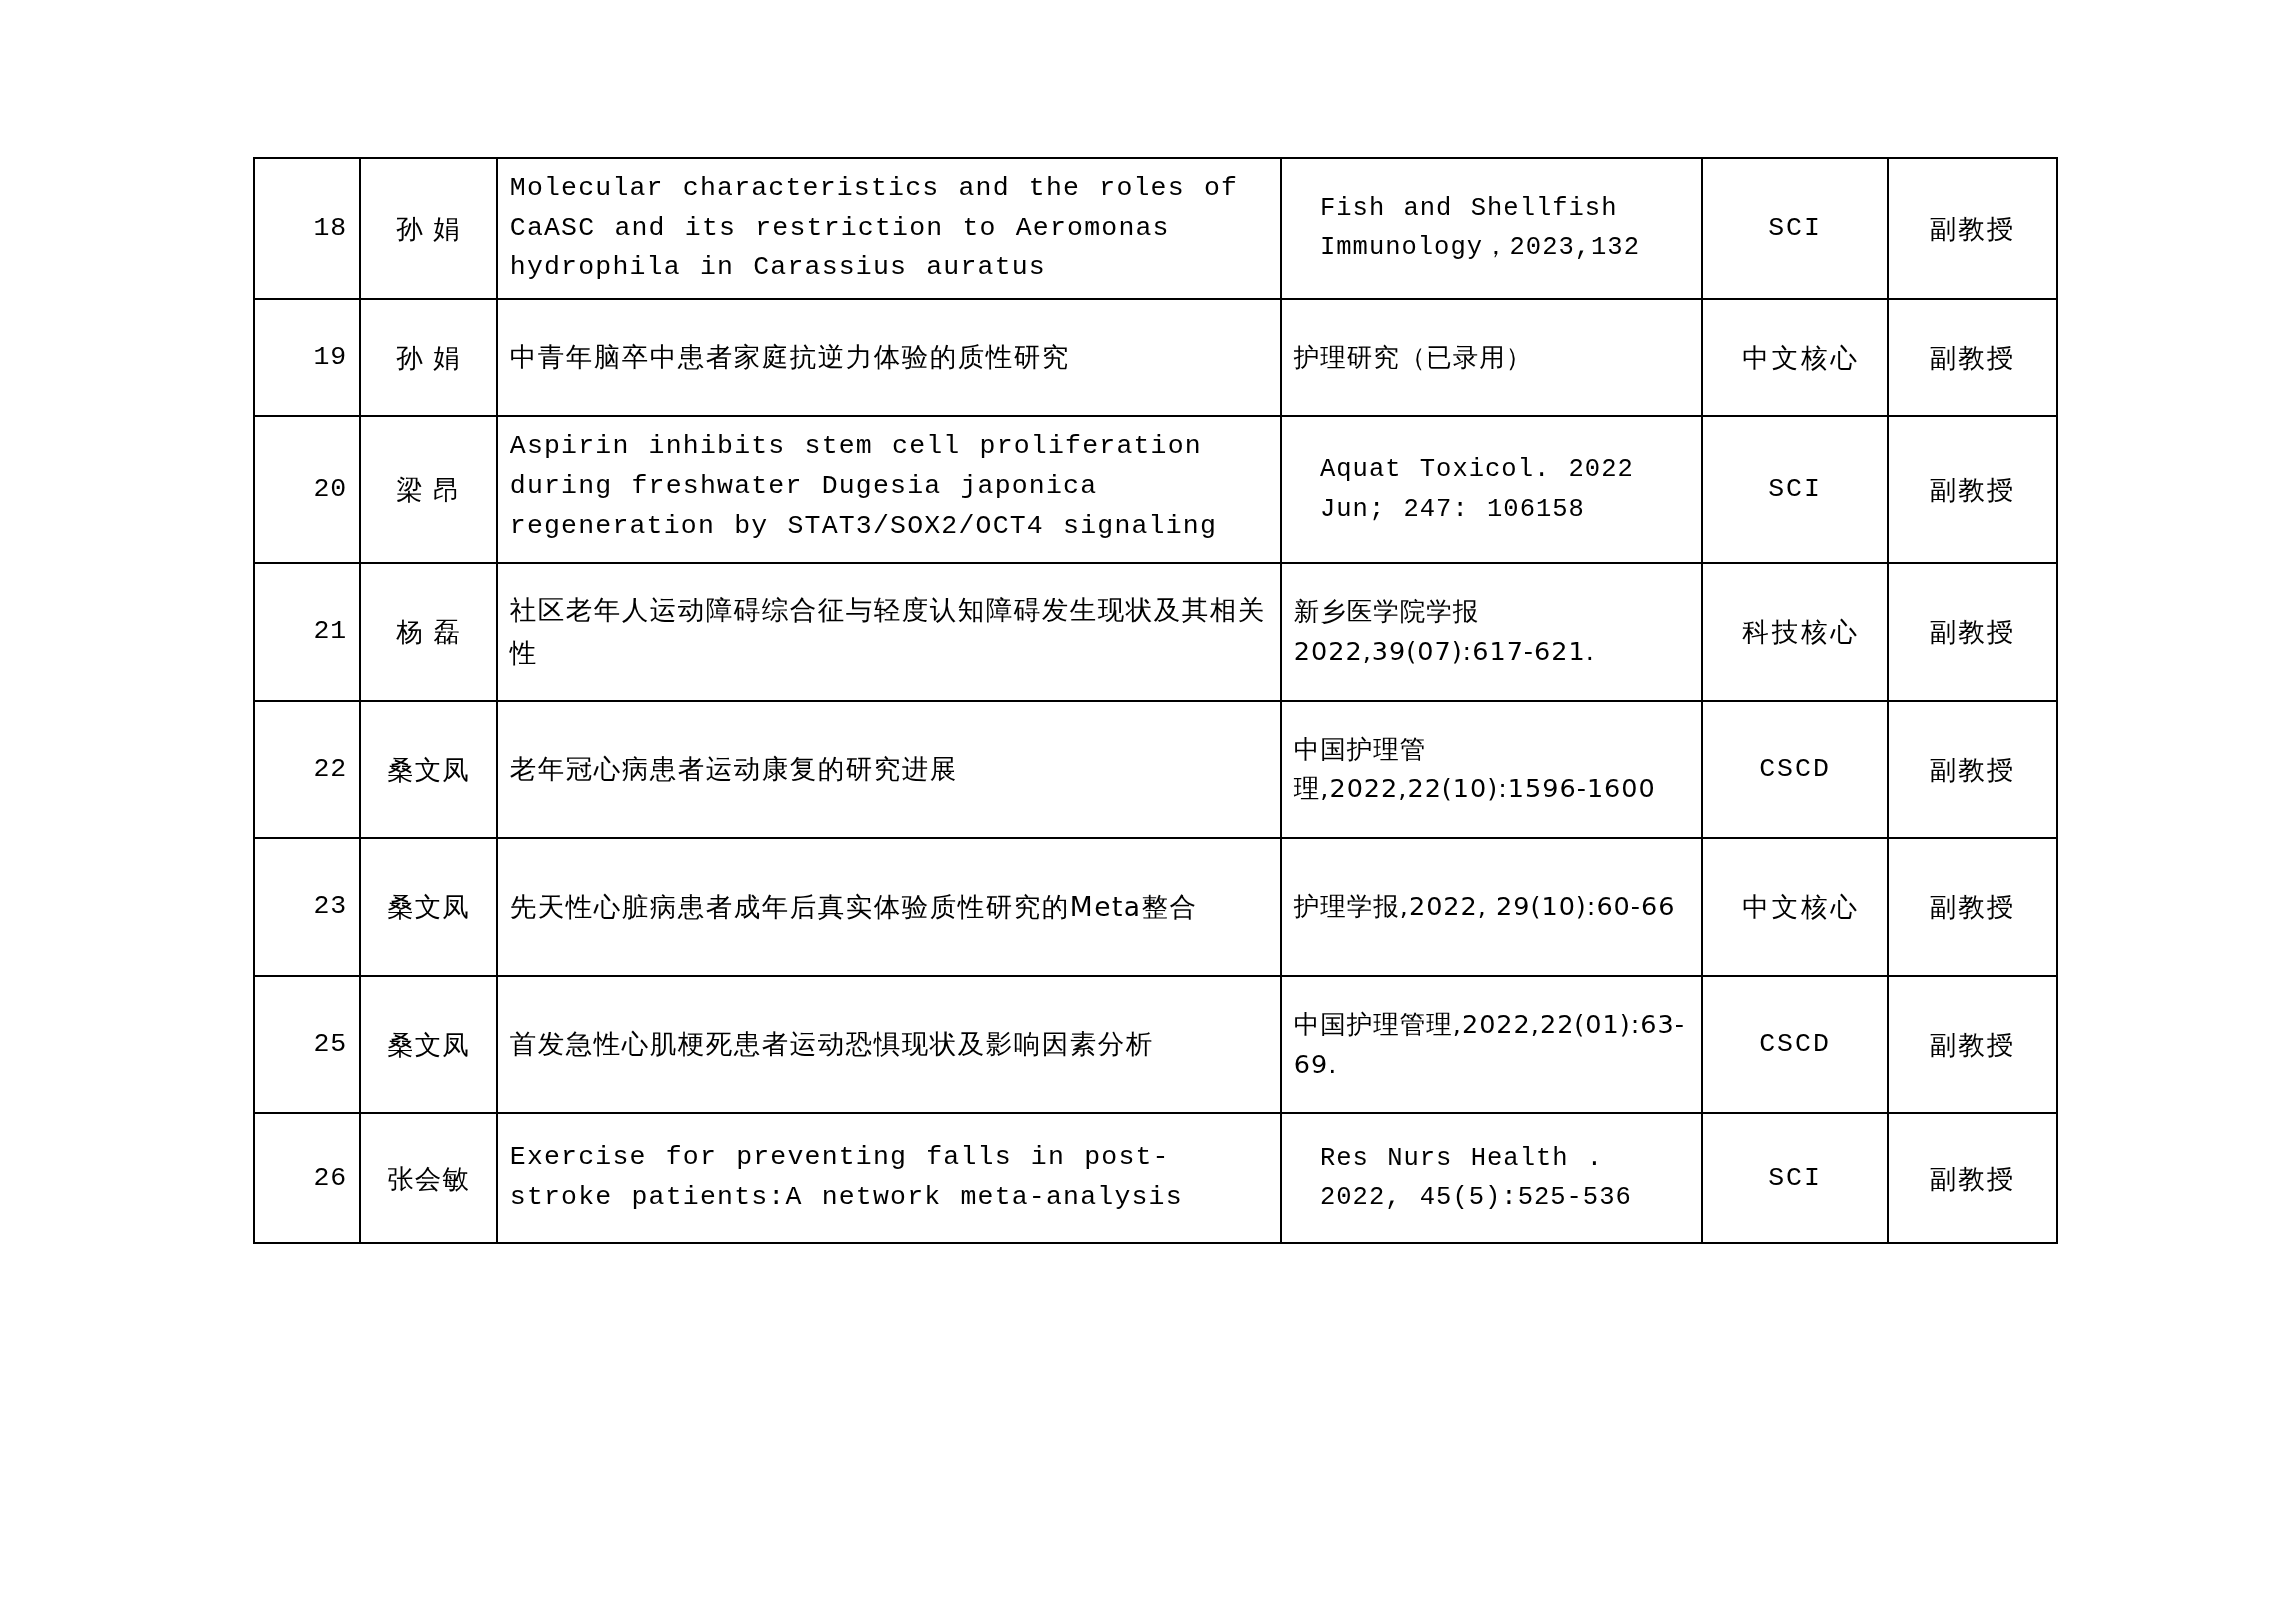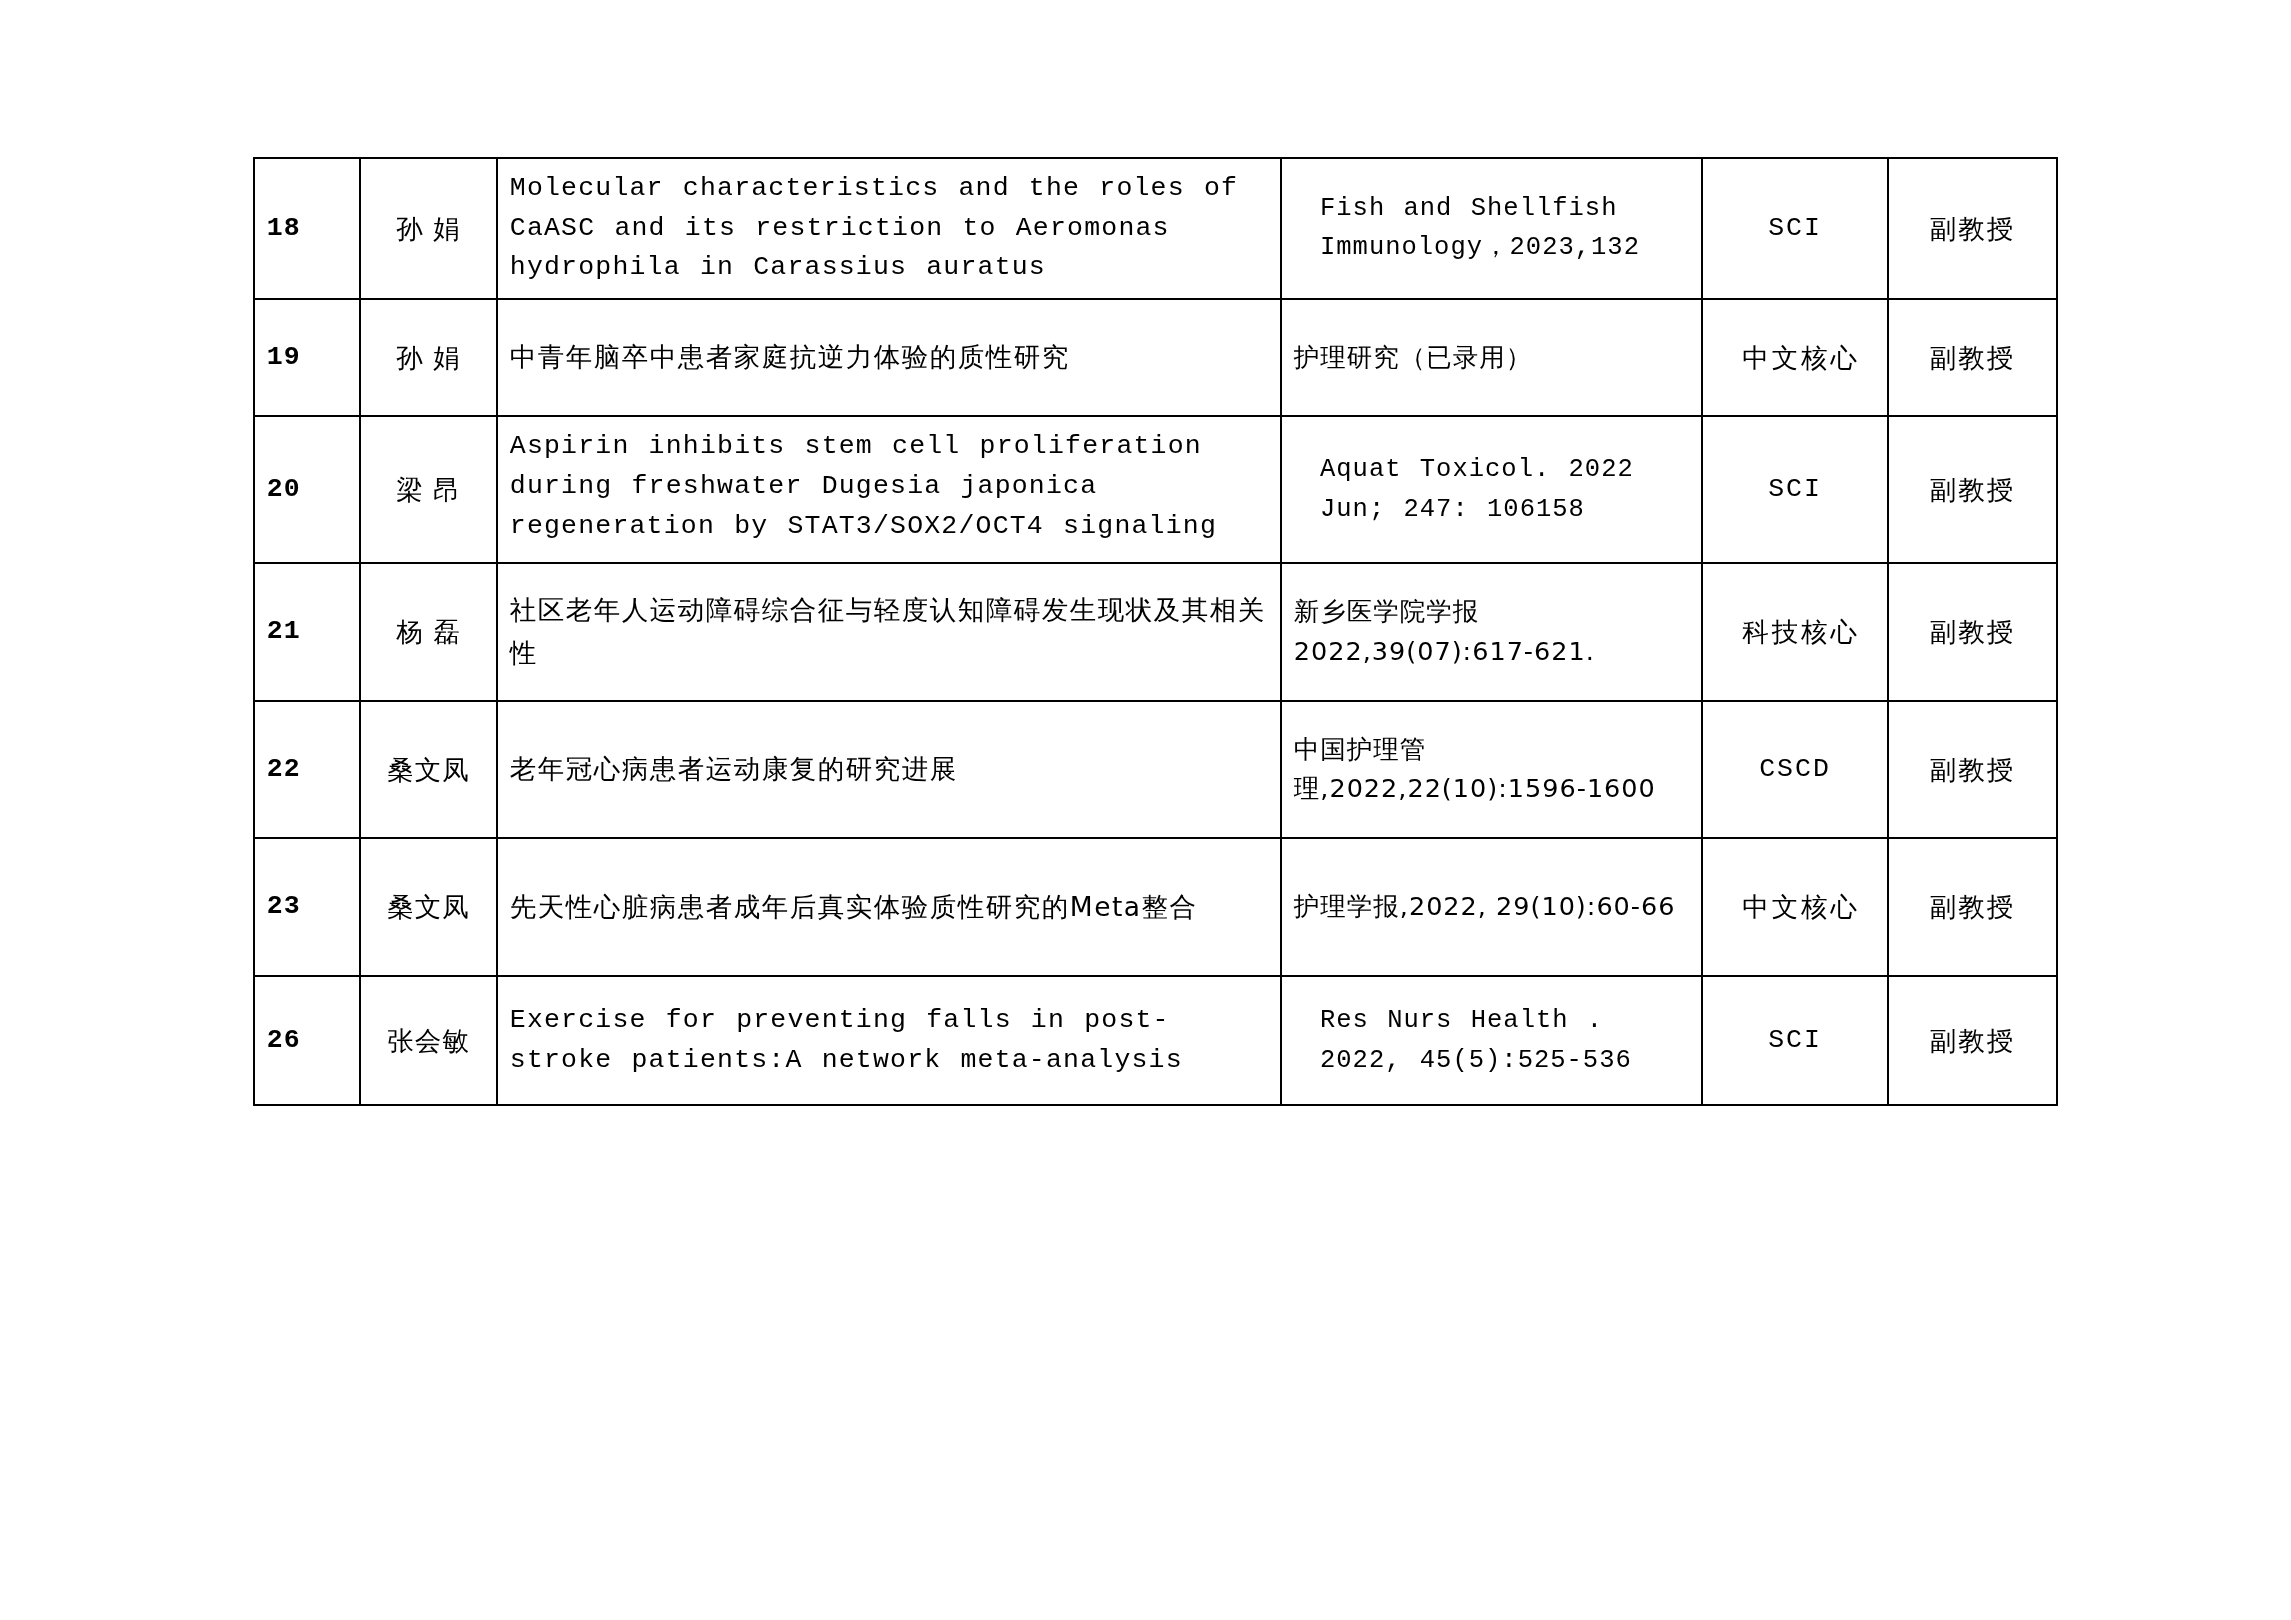--- a/index.html
+++ b/index.html
@@ -41,25 +41,24 @@
   }
   
   col.c-idx    { width: 106px; }
   col.c-author { width: 137px; }
   col.c-title  { width: 784px; }
   col.c-journal{ width: 421px; }
   col.c-level  { width: 186px; }
   col.c-rank   { width: 169px; }
 
   td.idx {
-    text-align: left;
-    font-family: "Liberation Mono", monospace;
-    font-size: 26.5px;
-    letter-spacing: 1px;
-    font-weight: bold;
+    text-align: right;
+    font-family: "Liberation Mono", monospace;
+    font-size: 26.5px;
+    letter-spacing: 1px;
   }
   td.author {
     text-align: center;
     font-family: "DejaVu Sans", sans-serif;
     font-size: 26.5px;
     letter-spacing: 1px;
     white-space: nowrap;
   }
   td.title {
     text-align: left;
@@ -188,20 +187,28 @@
           <td class="rank">副教授</td>
         </tr>
         <tr class="row-23">
           <td class="idx">23</td>
           <td class="author">桑文凤</td>
           <td class="title cn">先天性心脏病患者成年后真实体验质性研究的Meta整合</td>
           <td class="journal cn">护理学报,2022, 29(10):60-66</td>
           <td class="level cn">中文核心</td>
           <td class="rank">副教授</td>
         </tr>
+        <tr class="row-25">
+          <td class="idx">25</td>
+          <td class="author">桑文凤</td>
+          <td class="title cn">首发急性心肌梗死患者运动恐惧现状及影响因素分析</td>
+          <td class="journal cn">中国护理管理,2022,22(01):63-69.</td>
+          <td class="level en">CSCD</td>
+          <td class="rank">副教授</td>
+        </tr>
         <tr class="row-26">
           <td class="idx">26</td>
           <td class="author">张会敏</td>
           <td class="title en">Exercise for preventing falls in post-stroke patients:A network meta-analysis</td>
           <td class="journal en">Res Nurs Health . 2022, 45(5):525-536</td>
           <td class="level en">SCI</td>
           <td class="rank">副教授</td>
         </tr>
       </tbody>
     </table>

